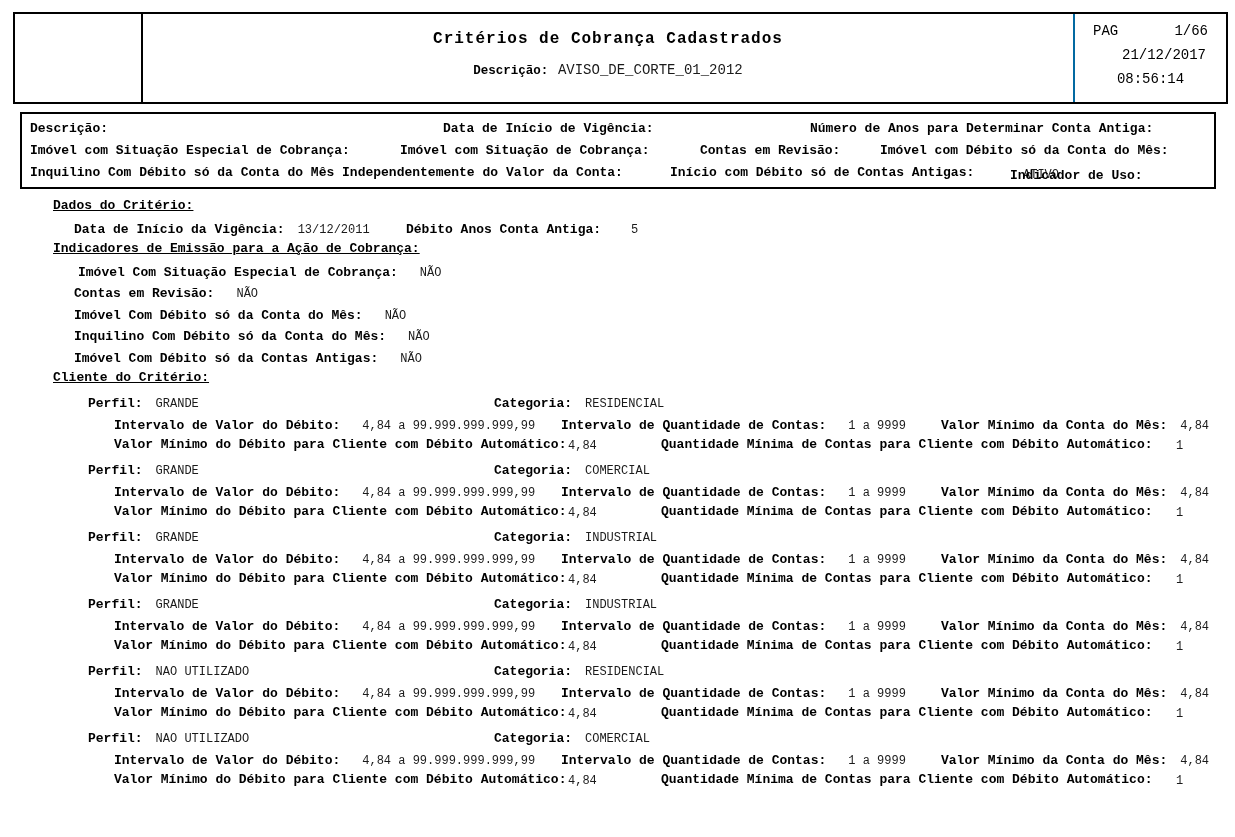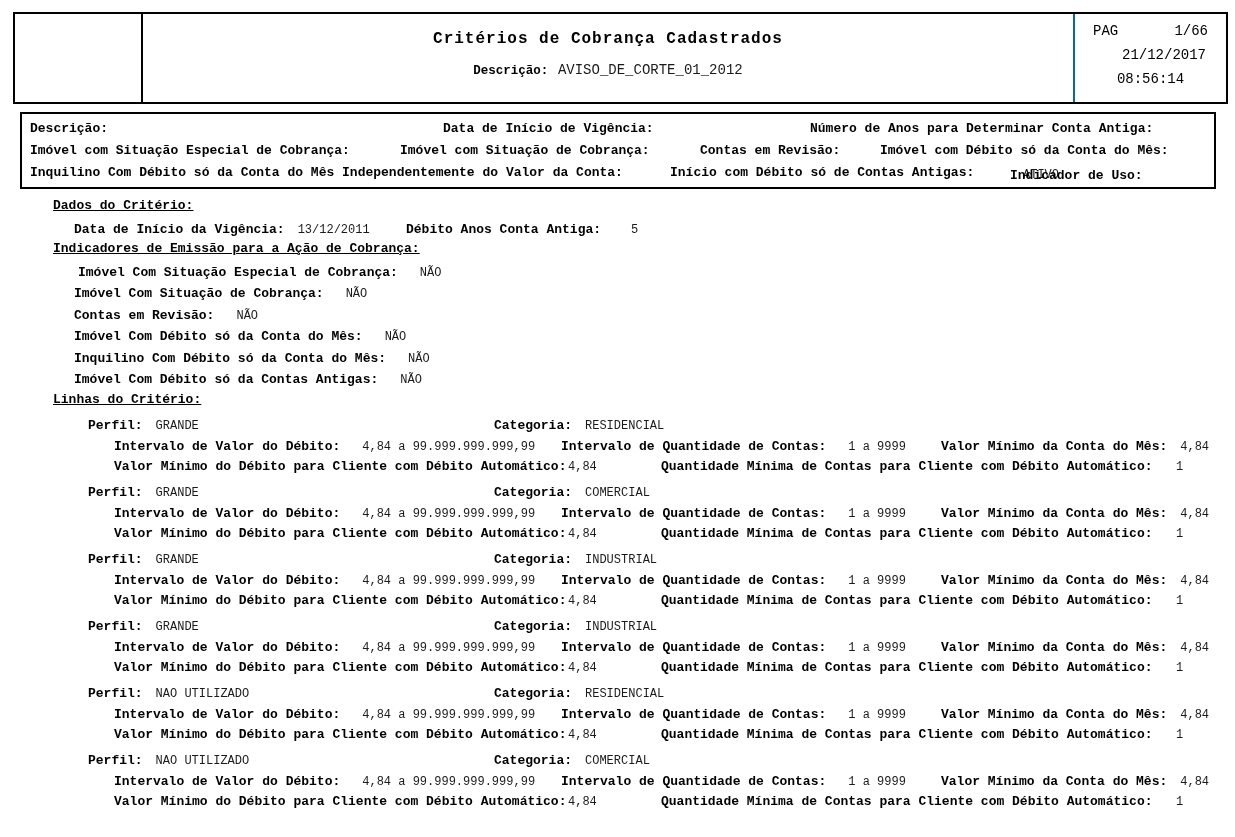--- a/index.html
+++ b/index.html
@@ -104,43 +104,40 @@
     </div>
 
     <div class="line">
       <span class="sec">Indicadores de Emissão para a Ação de Cobrança:</span>
     </div>
     <div id="ind-mount">
   <div class="line">
     <span class="pair" style="left:42px"><span class="lbl">Imóvel Com Situação Especial de Cobrança:</span><span class="val gap2">NÃO</span></span>
   </div>
 
-  <div class="line">
-    <span class="pair" style="left:38px"><span class="lbl">Imóvel Com Situação de Cobrança:</span><span class="val gap2">NÃO</span></span>
-  </div>
 
   <div class="line">
     <span class="pair" style="left:38px"><span class="lbl">Contas em Revisão:</span><span class="val gap2">NÃO</span></span>
   </div>
 
   <div class="line">
     <span class="pair" style="left:38px"><span class="lbl">Imóvel Com Débito só da Conta do Mês:</span><span class="val gap2">NÃO</span></span>
   </div>
 
   <div class="line">
     <span class="pair" style="left:38px"><span class="lbl">Inquilino Com Débito só da Conta do Mês:</span><span class="val gap2">NÃO</span></span>
   </div>
 
   <div class="line">
     <span class="pair" style="left:38px"><span class="lbl">Imóvel Com Débito só da Contas Antigas:</span><span class="val gap2">NÃO</span></span>
   </div>
 </div>
 
     <div class="line">
-      <span class="sec">Linhas do Critério:</span>
+      <span class="sec">Cliente do Critério:</span>
     </div>
     <div id="linhas-mount">
   <div class="block">
     <div class="line">
       <span class="pair" style="left:52px"><span class="lbl">Perfil:</span><span class="val gap">GRANDE</span></span>
       <span class="pair" style="left:458px"><span class="lbl">Categoria:</span><span class="val gap">RESIDENCIAL</span></span>
     </div>
     <div class="line">
       <span class="pair" style="left:78px"><span class="lbl">Intervalo de Valor do Débito:</span><span class="val gap2">4,84 a 99.999.999.999,99</span></span>
       <span class="pair" style="left:525px"><span class="lbl">Intervalo de Quantidade de Contas:</span><span class="val gap2">1 a 9999</span></span>

